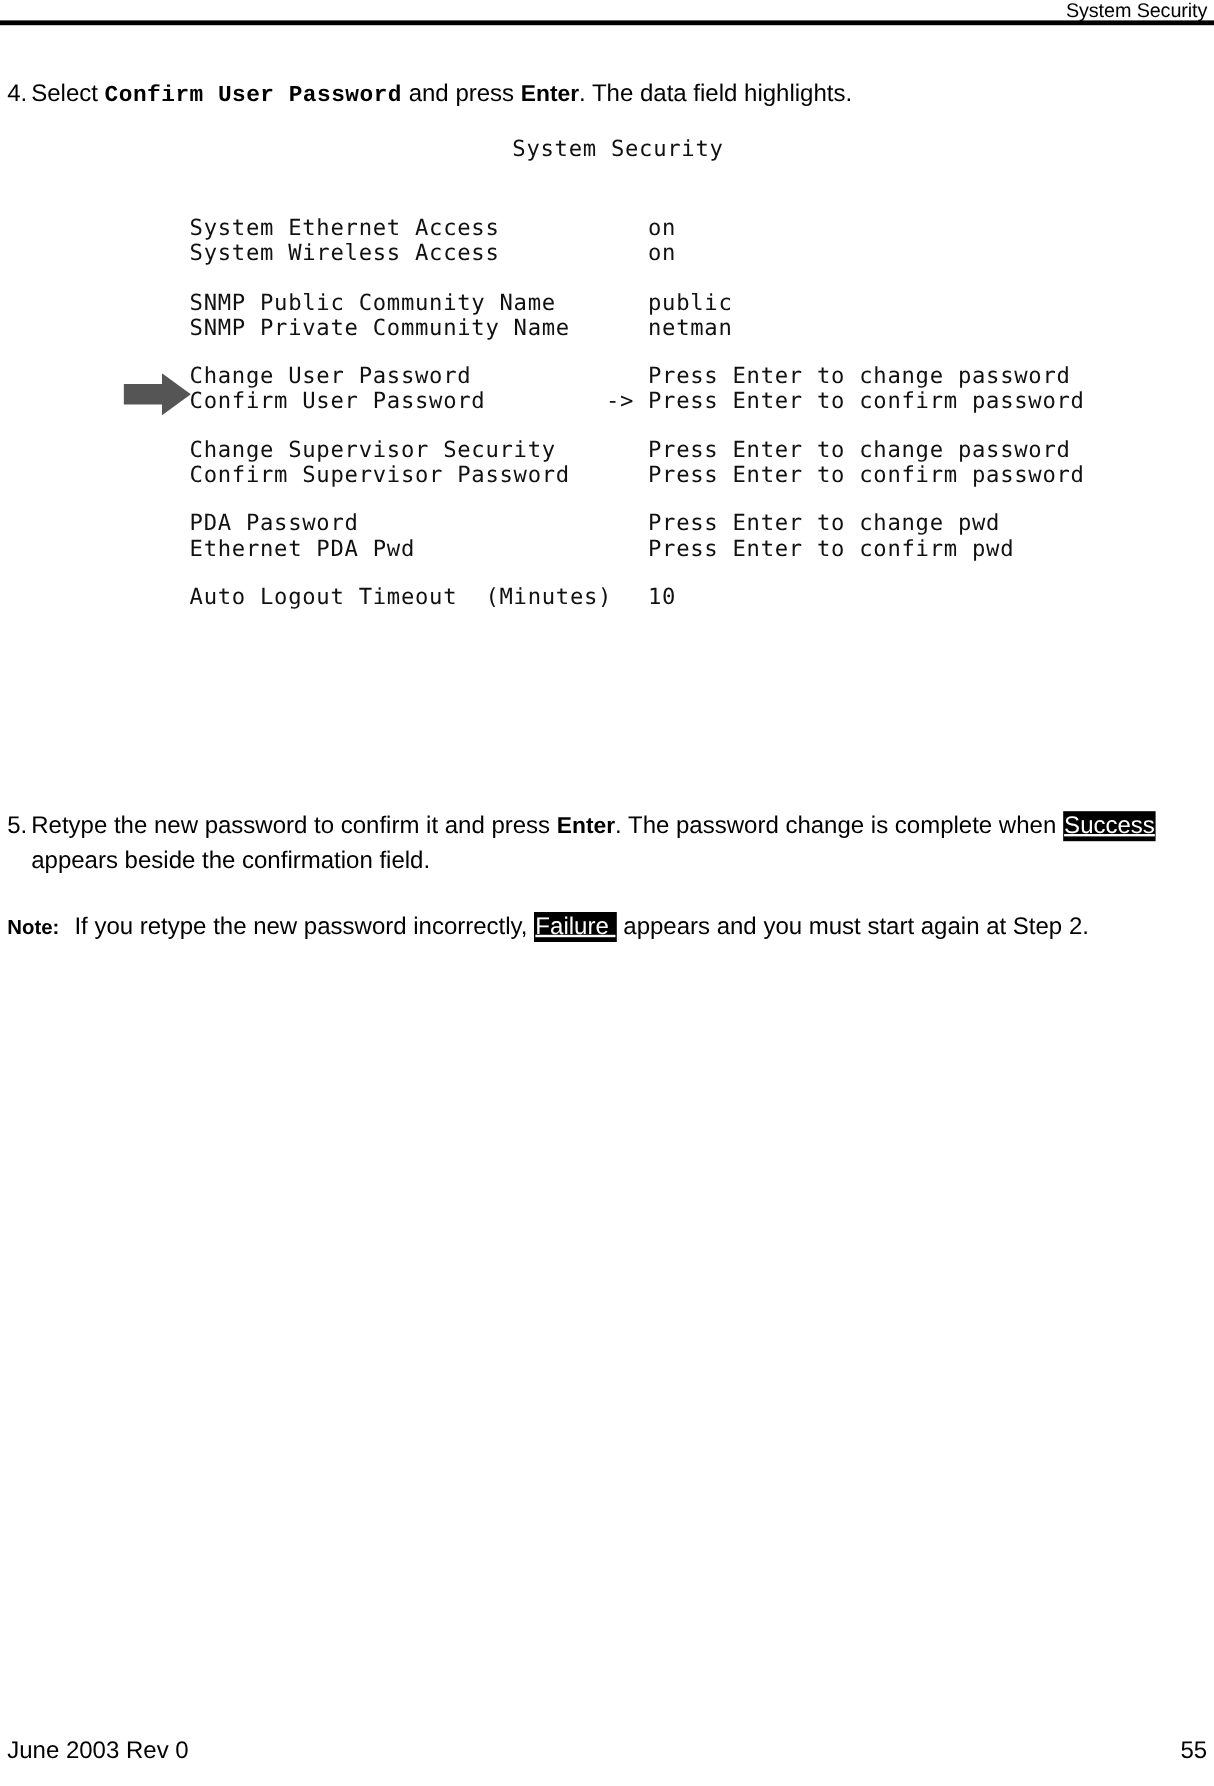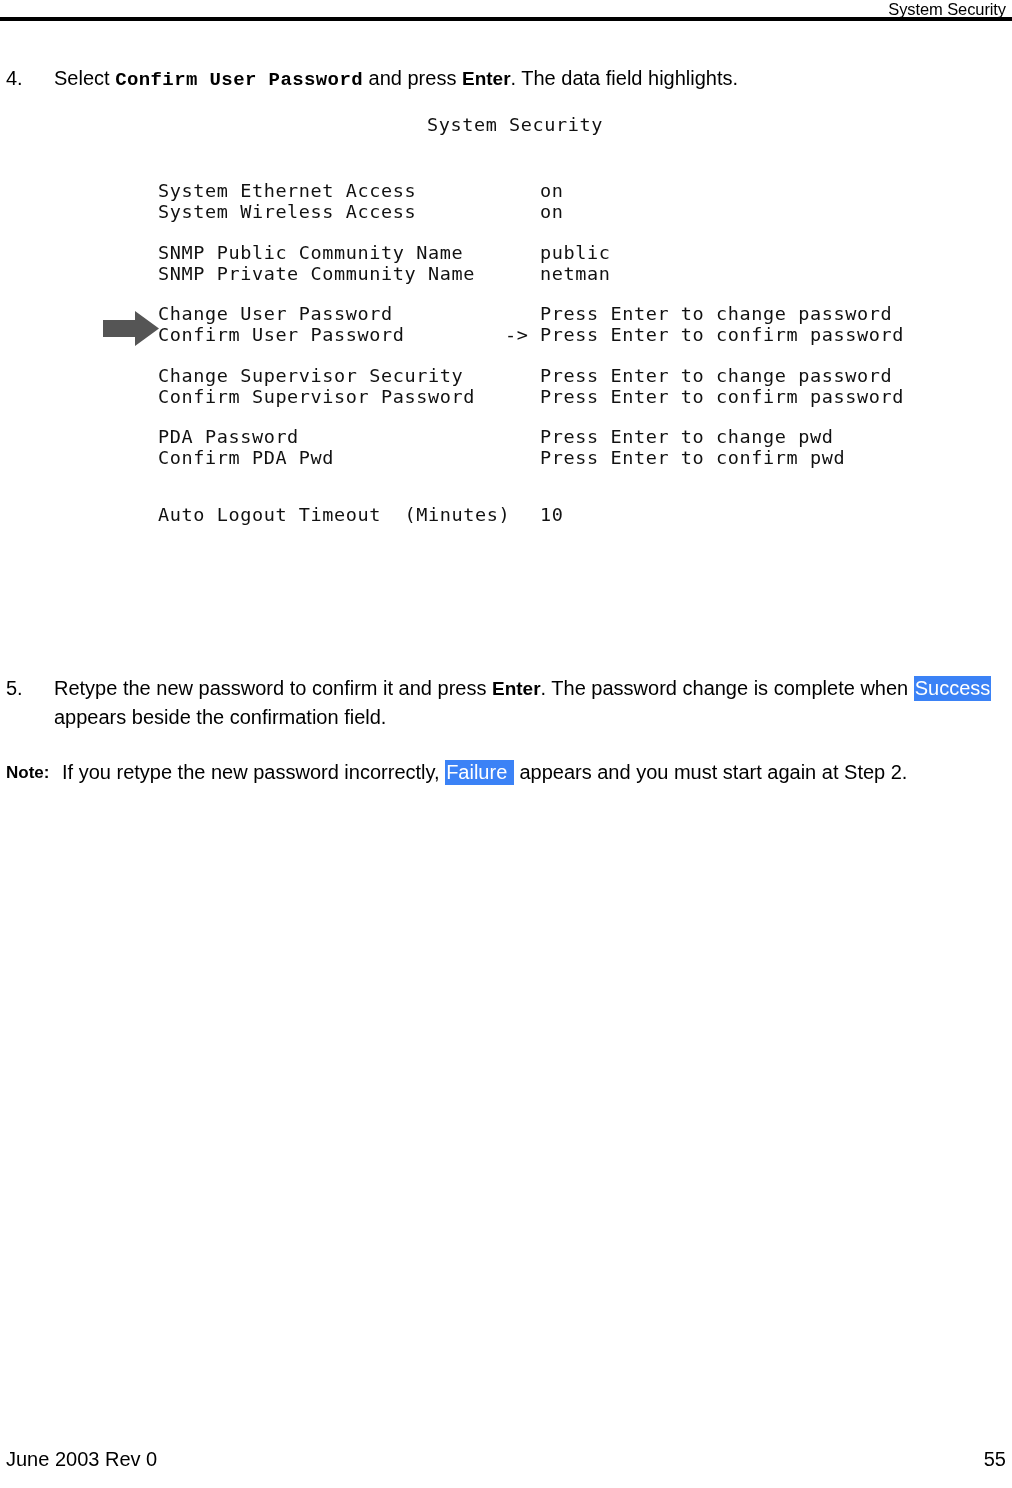--- a/index.html
+++ b/index.html
@@ -51,21 +51,21 @@
     position: absolute;
     left: 0;
     top: 0;
     width: 34px;
     font-size: 20px;
     line-height: 28px;
     text-align: left;
     white-space: nowrap;
   }
   .step-body {
-    margin-left: 48px;
+    margin-left: 20px;
     font-size: 20px;
     line-height: 29px;
   }
 
   
   #step-4 {
     left: 6px;
     top: 64px;
     width: 990px;
   }
@@ -106,24 +106,25 @@
     font-family: "Liberation Mono", "DejaVu Sans Mono", monospace;
     font-weight: bold;
     font-size: 19px;
     letter-spacing: 0.4px;
   }
   .bold {
     font-weight: bold;
     font-size: 19px;
   }
   .inverse {
-    background: #3b82f6;
+    background: #000000;
     color: #ffffff;
     padding: 1px 1px 2px 1px;
     white-space: pre;
+    text-decoration: underline;
   }
 
   
   #terminal-screen {
     position: absolute;
     left: 100px;
     top: 108px;
     width: 830px;
     height: 540px;
     background: #ffffff;
@@ -257,25 +258,25 @@
   <div class="term-row" style="top:278px">
     <span class="term-label">Confirm Supervisor Password</span>
     <span class="term-value">Press Enter to confirm password</span>
   </div>
 
   <div class="term-row" style="top:318px">
     <span class="term-label">PDA Password</span>
     <span class="term-value">Press Enter to change pwd</span>
   </div>
   <div class="term-row" style="top:339px">
-    <span class="term-label">Confirm PDA Pwd</span>
+    <span class="term-label">Ethernet PDA Pwd</span>
     <span class="term-value">Press Enter to confirm pwd</span>
   </div>
 
-  <div class="term-row" style="top:396px">
+  <div class="term-row" style="top:379px">
     <span class="term-label">Auto Logout Timeout  (Minutes)</span>
     <span class="term-value">10</span>
   </div>
 </div>
 
 <div id="selection-arrow">
   <svg width="56" height="35" viewBox="0 0 56 35" xmlns="http://www.w3.org/2000/svg">
     <path d="M0 9 L32 9 L32 0 L56 17.5 L32 35 L32 26 L0 26 Z" fill="#555555"></path>
   </svg>
 </div>

